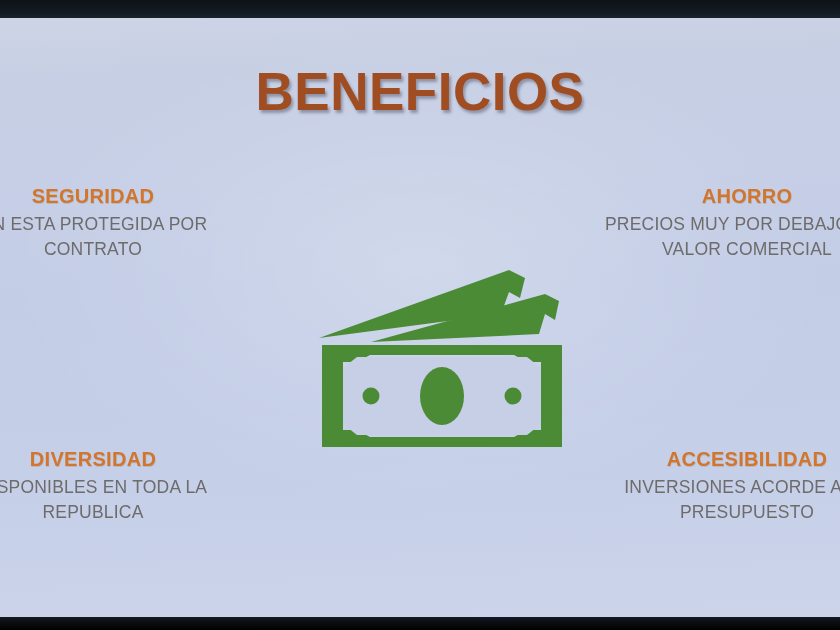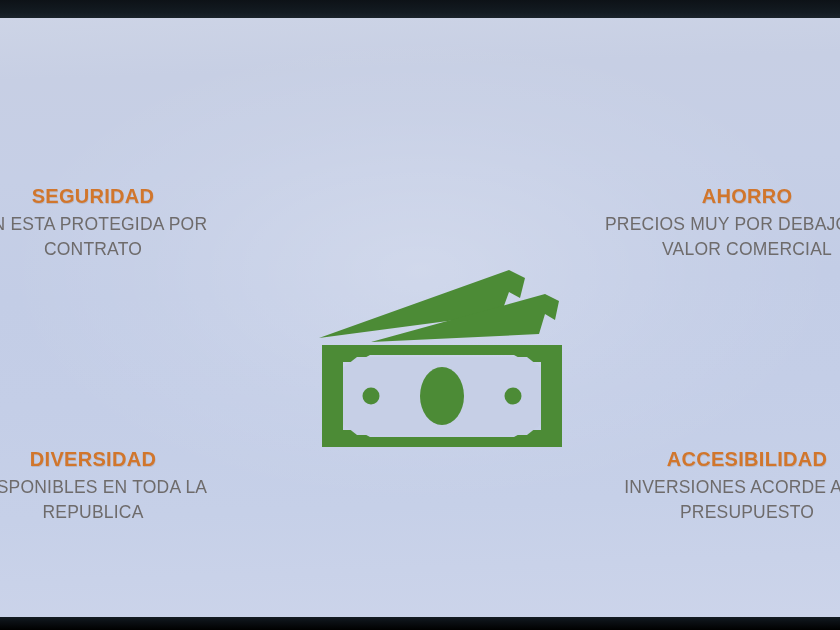--- a/index.html
+++ b/index.html
@@ -145,20 +145,21 @@
 <body>
 
 <div id="viewport">
 
   <div class="letterbox top"></div>
 
   <div id="slide">
 
     <div id="sheen"></div>
 
+    <div id="title">BENEFICIOS</div>
 
     <div class="block left" id="blk-seguridad">
       <div class="head">SEGURIDAD</div>
       <div class="body">
         <div>ÓN ESTA PROTEGIDA POR</div>
         <div>CONTRATO</div>
       </div>
     </div>
 
     <div class="block right" id="blk-ahorro">

